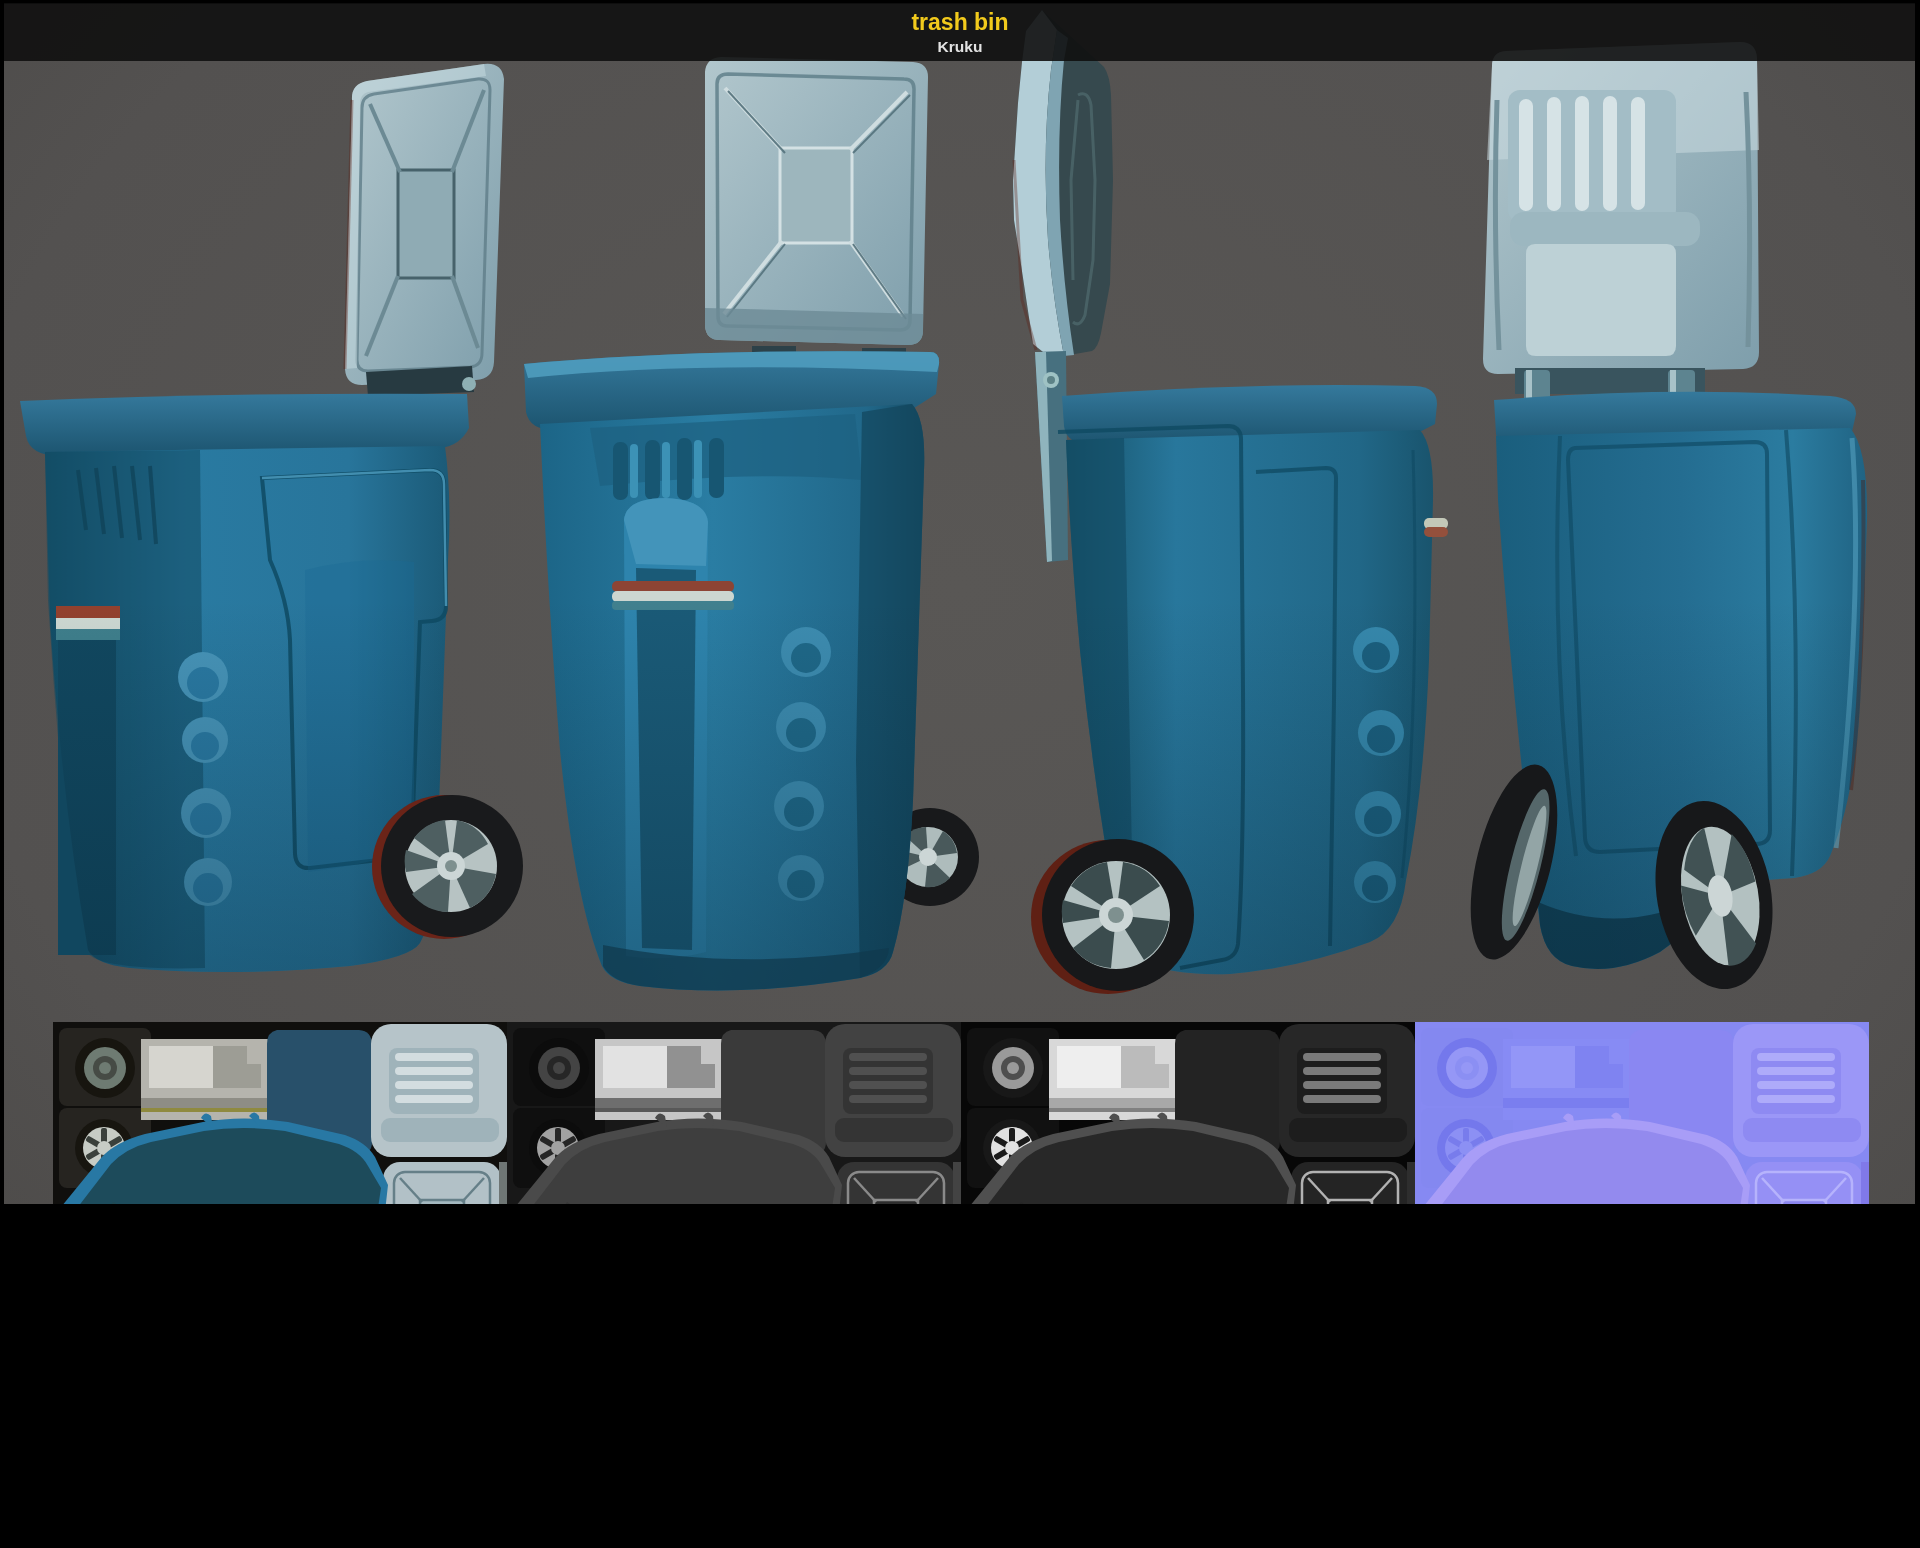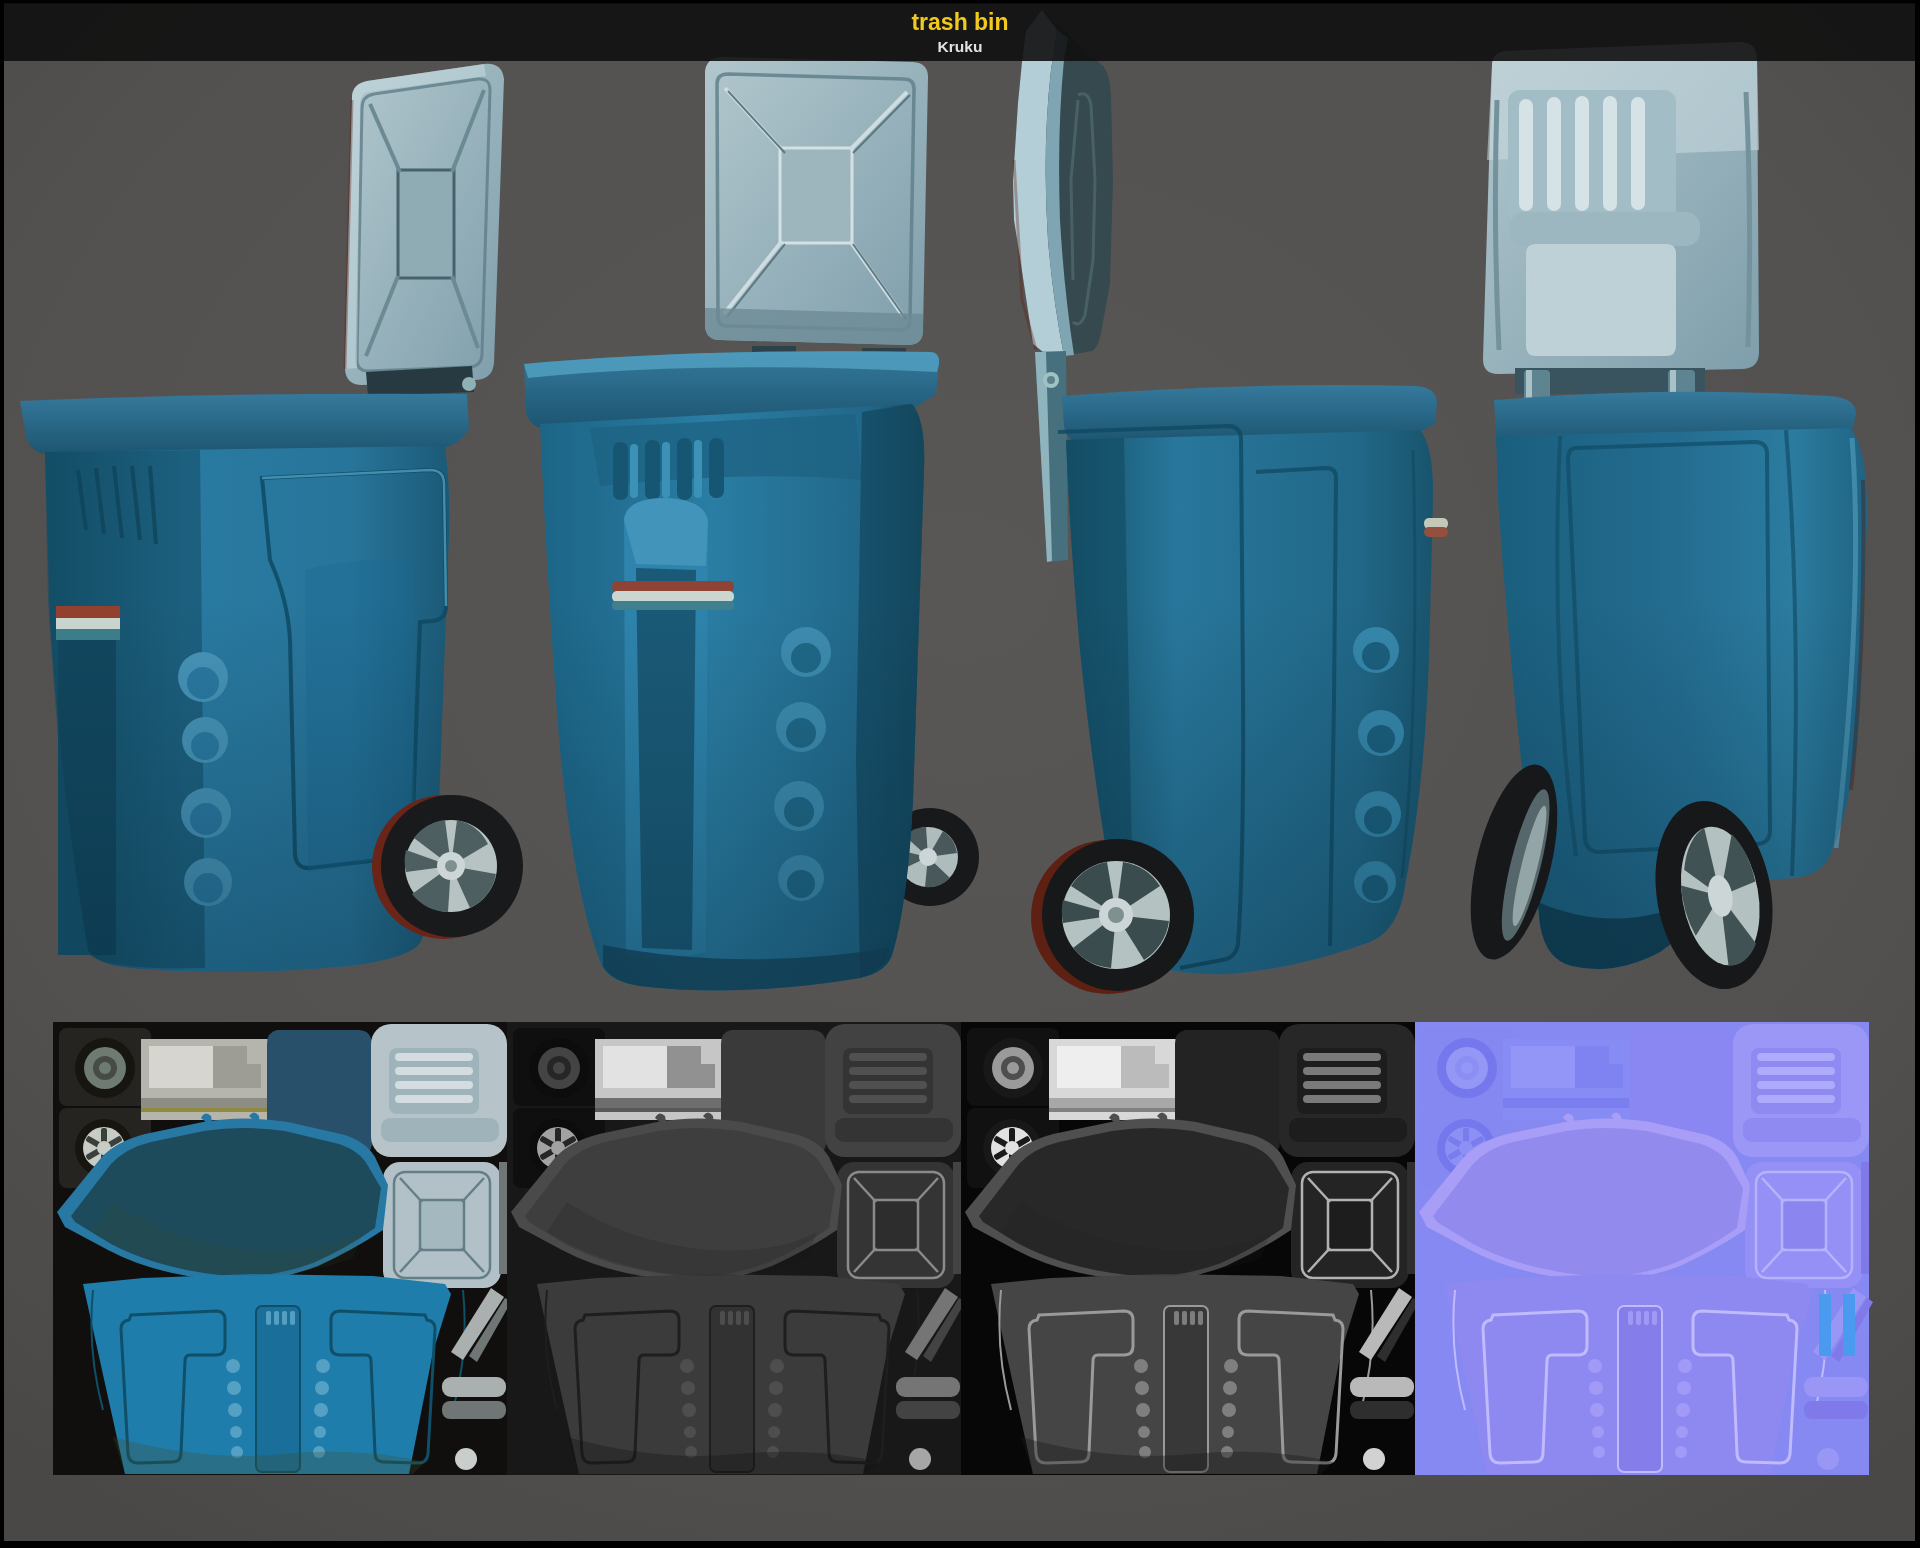--- a/index.html
+++ b/index.html
@@ -1,16 +1,16 @@
 <!DOCTYPE html>
 <html><head>
 <meta charset="utf-8">
 <style>
 html,body{margin:0;padding:0;background:#000;}
-#page{position:relative;width:1920px;height:1548px;background:#000;overflow:hidden;
+#page{position:relative;width:1920px;height:1204px;background:#000;overflow:hidden;
  font-family:"Liberation Sans", sans-serif;}
 svg{display:block;}
 .a1{--bg:#100f0d;--tile:#262420;--tire:#17150f;--hubA:#6e7b72;--hubB:#c7ccc5;--spoke:#3a403b;
  --bar:#b5b4ad;--barHi:#d6d5cf;--barSh:#8e8d85;--barLine:#8f8a3f;--patch:#28506a;
  --lidA:#b6c4c9;--lidAIn:#9fb3ba;--lidRib:#d3dde0;--lidB:#b2c1c7;--lidBIn:#a4b8bf;--lidBLine:#657f88;
  --archEdge:#2878a4;--archIn:#1d4b5b;--body:#1f7dac;--bodyIn:#1a6e9a;--seam:#0f4f68;--bodyHi:#5fa8c8;
  --misc:#a9b0af;--miscB:#6f7675;--ball:#c9cdcb;--accent:transparent;--grunge:rgba(66,74,38,0.28);}
 .a2{--bg:#181818;--tile:#0f0f0f;--tire:#0c0c0c;--hubA:#444;--hubB:#a2a2a2;--spoke:#262626;
  --bar:#c6c6c6;--barHi:#e2e2e2;--barSh:#6e6e6e;--barLine:#585858;--patch:#3a3a3a;
  --lidA:#424242;--lidAIn:#343434;--lidRib:#505050;--lidB:#343434;--lidBIn:#2d2d2d;--lidBLine:#8a8a8a;

